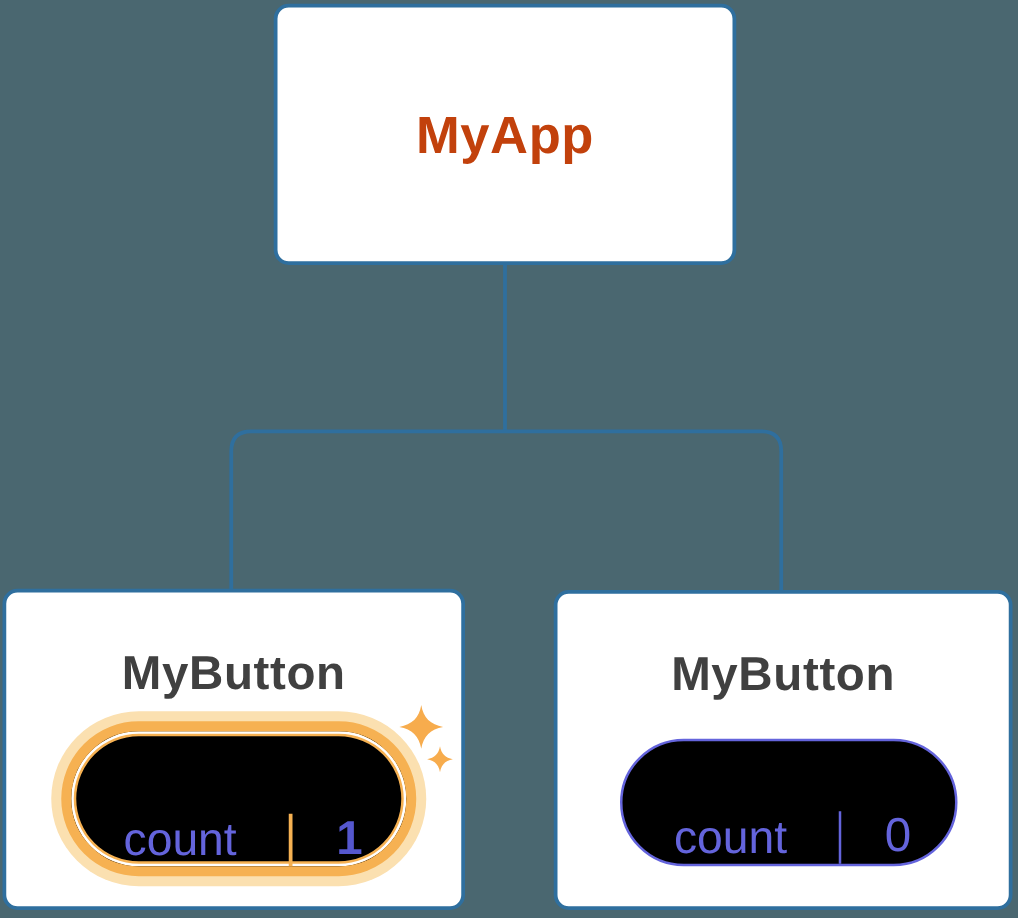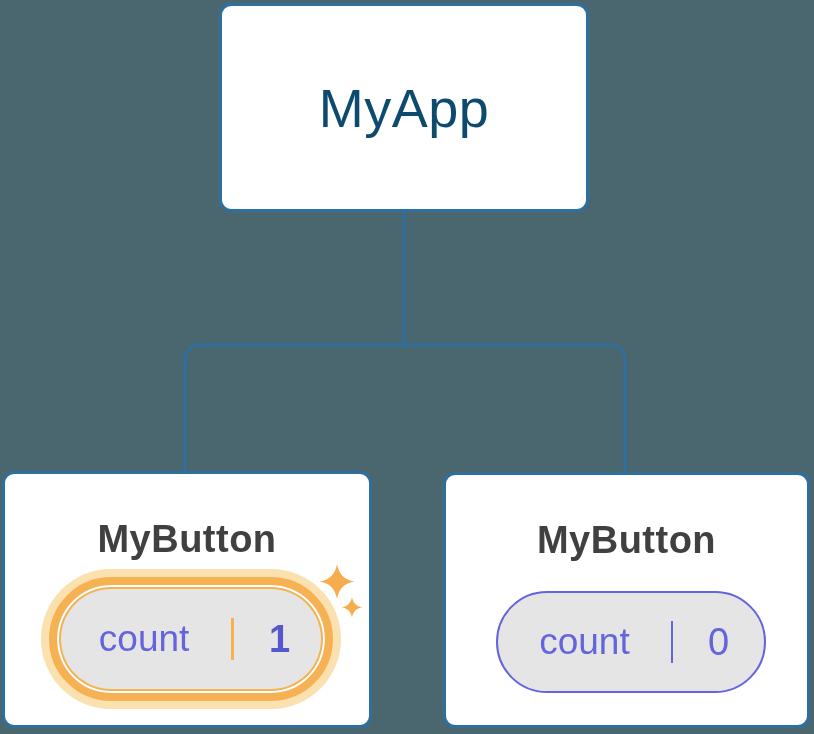--- a/index.html
+++ b/index.html
@@ -19,34 +19,34 @@
     background:#ffffff;
     border:3px solid #2F6F9E;
     border-radius:12px;
     box-sizing:border-box;
   }
   .card-root{left:219px;top:3px;width:370px;height:209px;
     display:flex;align-items:center;justify-content:center;}
   .card-child-left{left:2px;top:471px;width:370px;height:257px;}
   .card-child-right{left:443px;top:472px;width:367px;height:256px;}
   .root-title{
-    color:#0c4a6e;font-size:54px;font-weight:400;letter-spacing:.5px;
+    color:#c2410c;font-size:42px;font-weight:700;letter-spacing:.5px;
   }
   .child-title{
     position:absolute;left:0;top:44px;width:100%;
     text-align:center;color:#404040;font-size:38px;font-weight:700;
     letter-spacing:.5px;
   }
   .pill{
     position:absolute;
-    background:#e5e5e5;
+    background:#000000;
     box-sizing:border-box;
     border-radius:999px;
     display:flex;
-    align-items:center;
+    align-items:flex-end;
   }
   .pill-highlighted{
     left:44px;top:103px;width:284px;height:124px;
     border:8px solid #F6B152;
     box-shadow:0 0 0 8px #FBE0B0,
                inset 0 0 0 2px #ffffff,
                inset 0 0 0 4px #F6B152;
   }
   .pill-normal{
     left:50px;top:116px;width:270px;height:102px;

